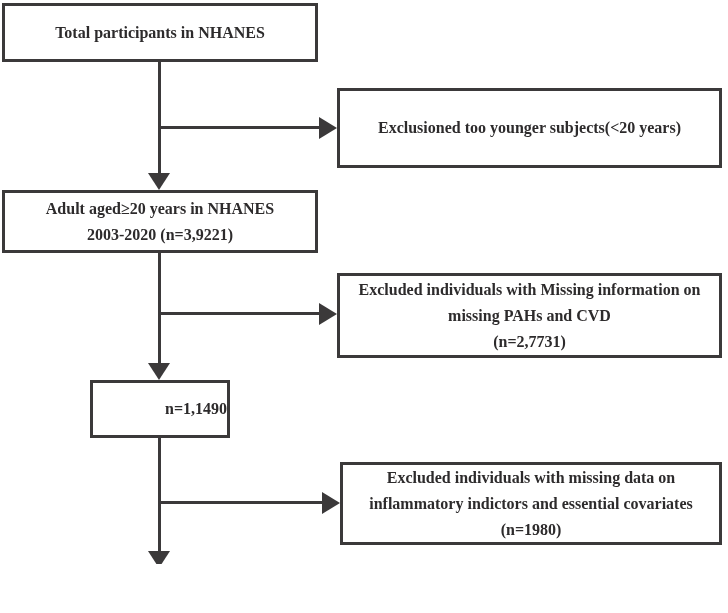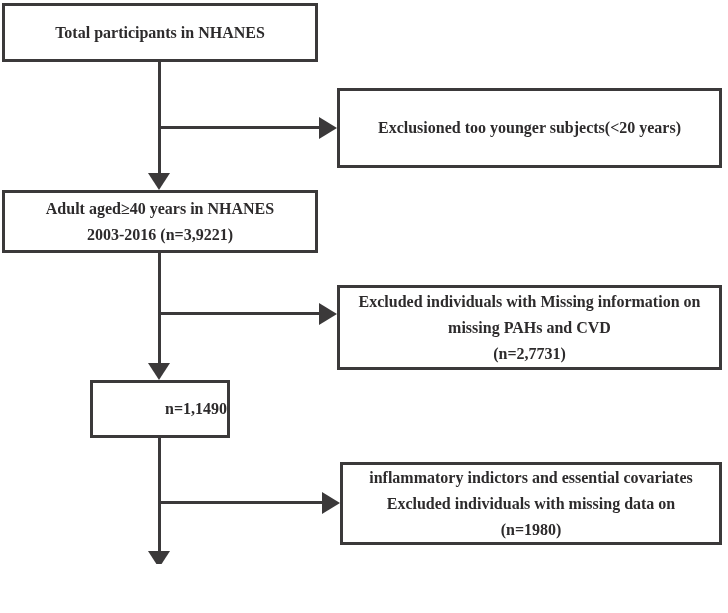--- a/index.html
+++ b/index.html
@@ -65,37 +65,37 @@
 
   <div class="flow-box" style="left:2px; top:3px; width:316px; height:59px;">
     <div>Total participants in NHANES</div>
   </div>
 
   <div class="flow-box wide" style="left:337px; top:88px; width:385px; height:80px;">
     <div>Exclusioned too younger subjects(&lt;20 years)</div>
   </div>
 
   <div class="flow-box" style="left:2px; top:190px; width:316px; height:63px;">
-    <div>Adult aged≥40 years in NHANES</div>
-    <div>2003-2016 (n=3,9221)</div>
+    <div>Adult aged≥20 years in NHANES</div>
+    <div>2003-2020 (n=3,9221)</div>
   </div>
 
-  <div class="flow-box" style="left:337px; top:273px; width:385px; height:85px;margin-top:12px;">
+  <div class="flow-box" style="left:337px; top:273px; width:385px; height:85px;">
     <div>Excluded individuals with Missing information on</div>
     <div>missing PAHs and CVD</div>
     <div>(n=2,7731)</div>
   </div>
 
   <div class="flow-box" style="left:90px; top:380px; width:140px; height:58px;align-items:flex-end;">
     <div>n=1,1490</div>
   </div>
 
   <div class="flow-box" style="left:340px; top:462px; width:382px; height:83px;">
+    <div>Excluded individuals with missing data on</div>
     <div>inflammatory indictors and essential covariates</div>
-    <div>Excluded individuals with missing data on</div>
     <div>(n=1980)</div>
   </div>
 
   <div class="flow-box" style="left:91px; top:568px; width:138px; height:40px;">
     <div>n=7326</div>
   </div>
 
   <div class="vline" style="left:158px; top:62px; height:112px;"></div>
   <div class="arrow-down" style="left:148px; top:173px;"></div>
 

